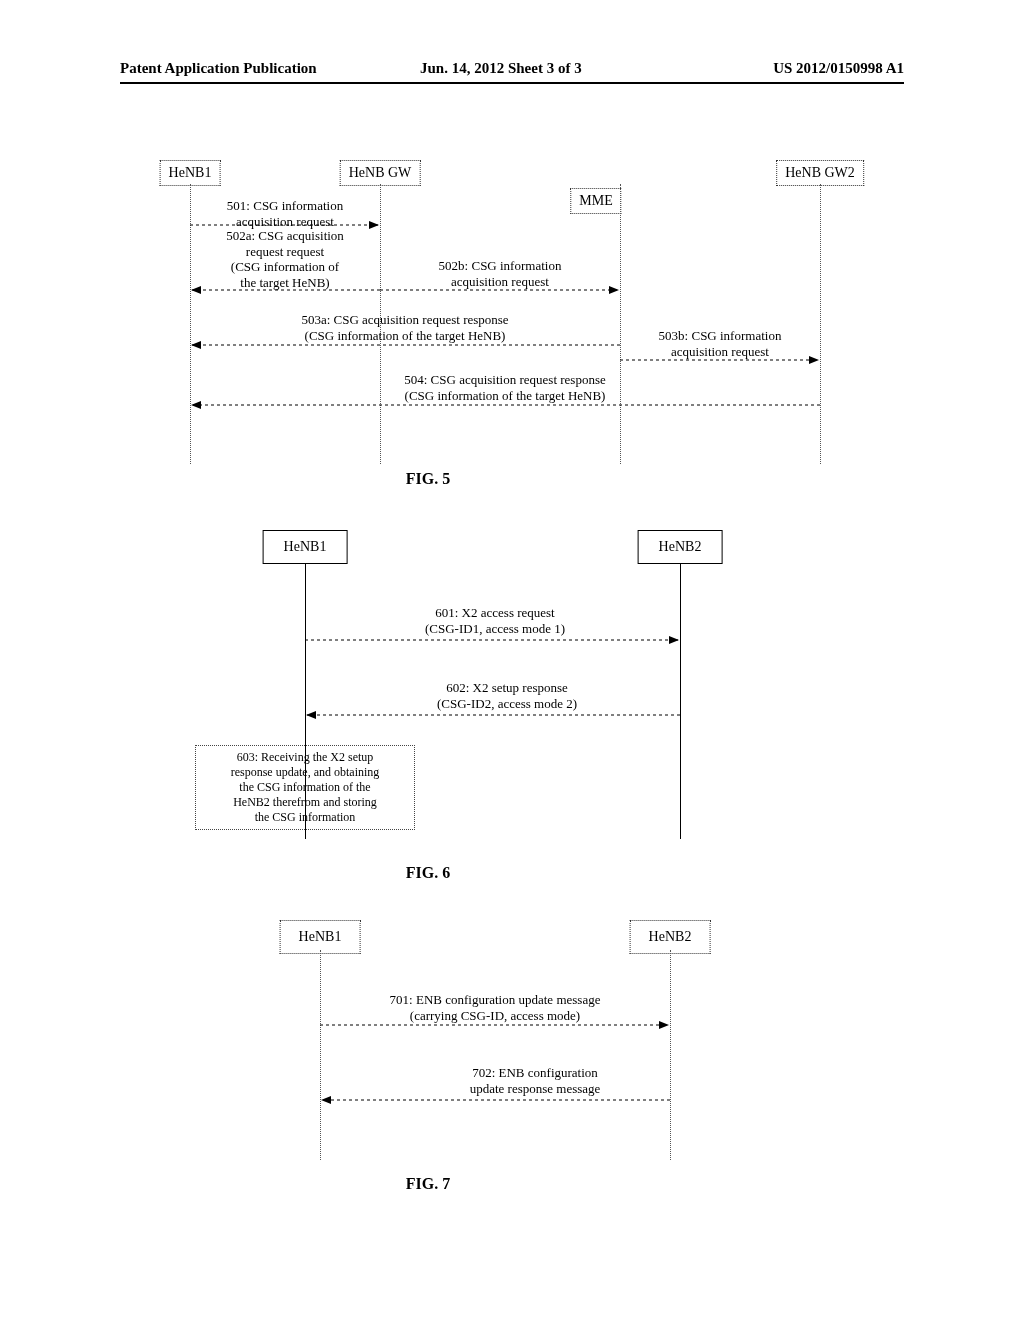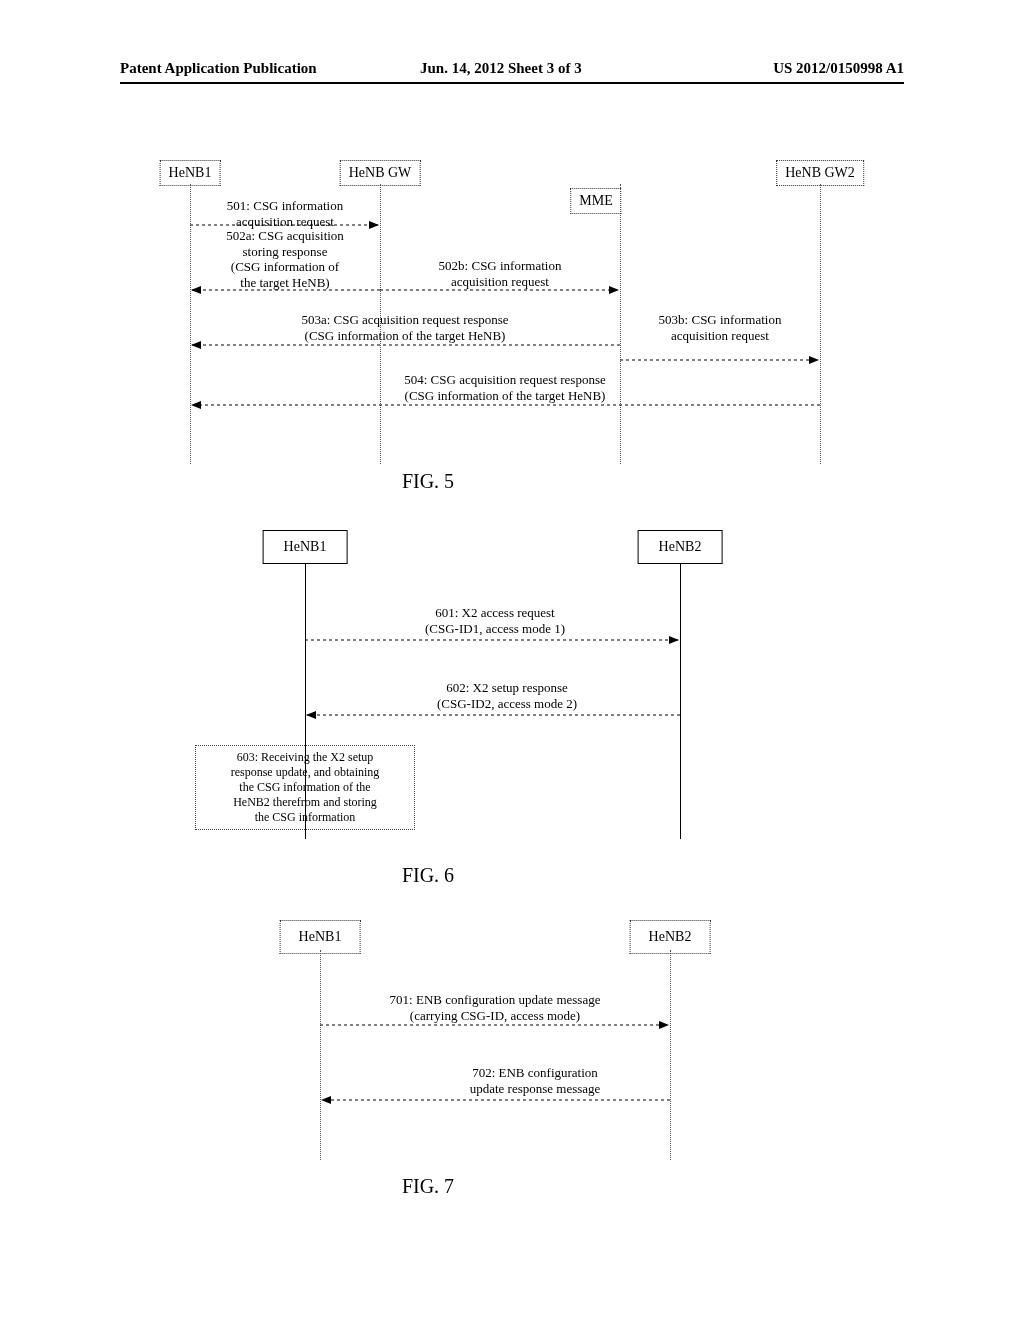--- a/index.html
+++ b/index.html
@@ -80,23 +80,24 @@
     position: absolute;
     border: 1px dotted #444;
     font-size: 12px;
     text-align: center;
     padding: 4px 6px;
     line-height: 1.25;
   }
 
   .figlabel {
     position: absolute;
-    font-size: 20px;
+    font-size: 16px;
     left: 50%;
     transform: translateX(-50%);
+    font-weight: bold;
   }
 
 </style>
 </head>
 <body>
 <div class="page">
 
 <div class="header">
   <span class="header-left">Patent Application Publication</span>
   <span class="header-mid">Jun. 14, 2012  Sheet 3 of 3</span>
@@ -135,33 +136,33 @@
 
     <line x1="820" y1="245" x2="192" y2="245" stroke="#000" stroke-dasharray="3,3" marker-end="url(#ah)"></line>
   </svg>
 
   <div class="msg" style="left:285px; top:38px;font-family:Liberation Serif, serif;">
     <span>501:  CSG information</span>
     <span class="sub">acquisition request</span>
   </div>
   <div class="msg" style="left:285px; top:68px;">
     <span>502a:  CSG acquisition</span>
-    <span class="sub">storing response</span>
+    <span class="sub">request request</span>
     <span class="sub">(CSG information of</span>
     <span class="sub">the target HeNB)</span>
   </div>
   <div class="msg" style="left:500px; top:98px;">
     <span>502b:  CSG information</span>
     <span class="sub">acquisition request</span>
   </div>
   <div class="msg" style="left:405px; top:152px;">
     <span>503a:  CSG acquisition request response</span>
     <span class="sub">(CSG information of the target HeNB)</span>
   </div>
-  <div class="msg" style="left:720px; top:152px;">
+  <div class="msg" style="left:720px; top:168px;">
     <span>503b:  CSG information</span>
     <span class="sub">acquisition request</span>
   </div>
   <div class="msg" style="left:505px; top:212px;">
     <span>504:  CSG acquisition request response</span>
     <span class="sub">(CSG information of the target HeNB)</span>
   </div>
 
   <div class="figlabel" style="top:310px;">FIG. 5</div>
 </div>

